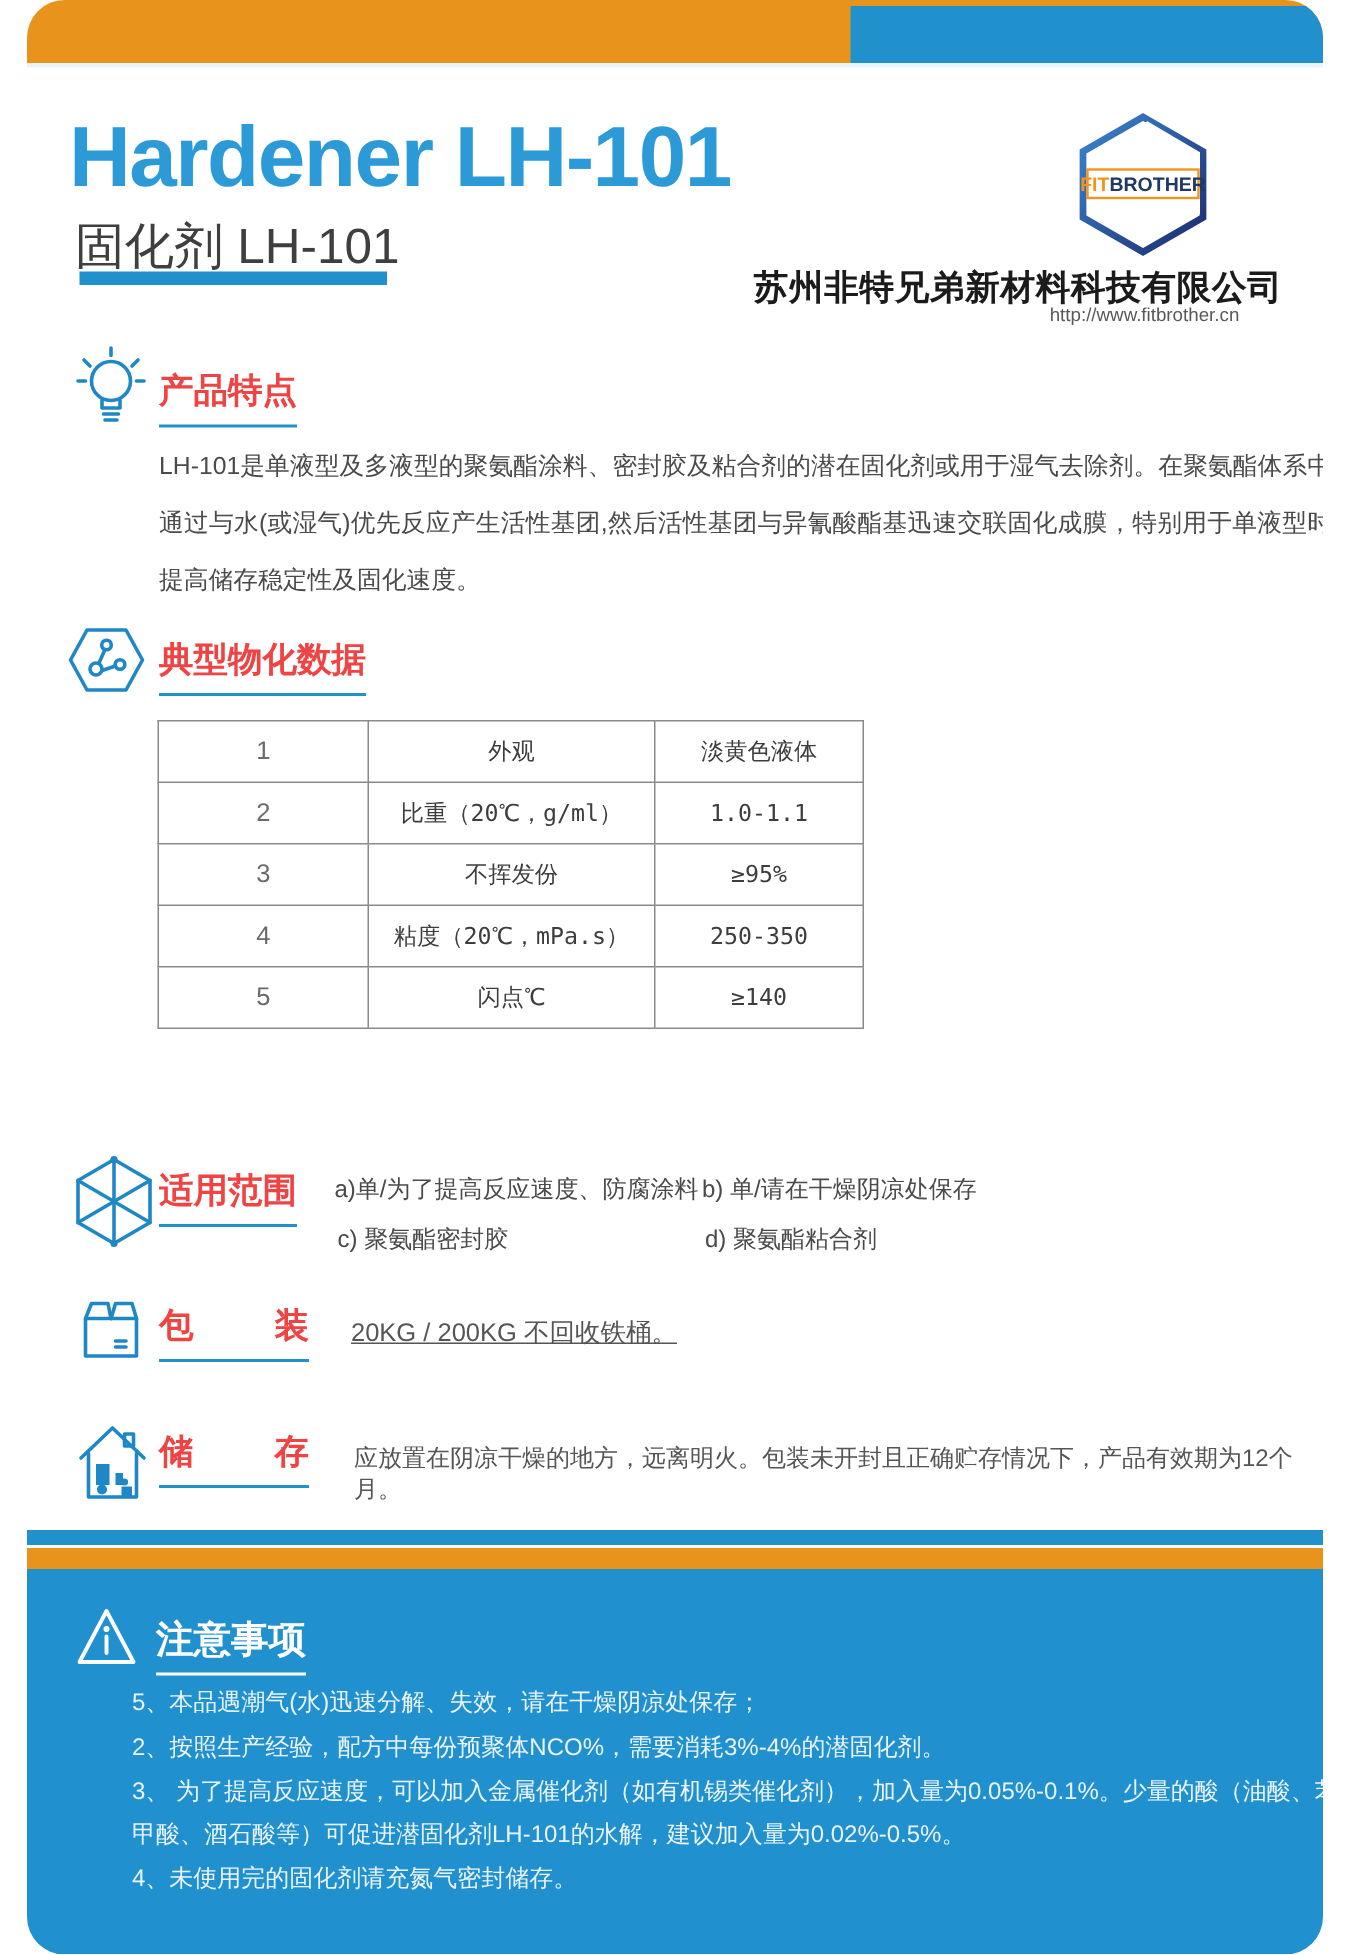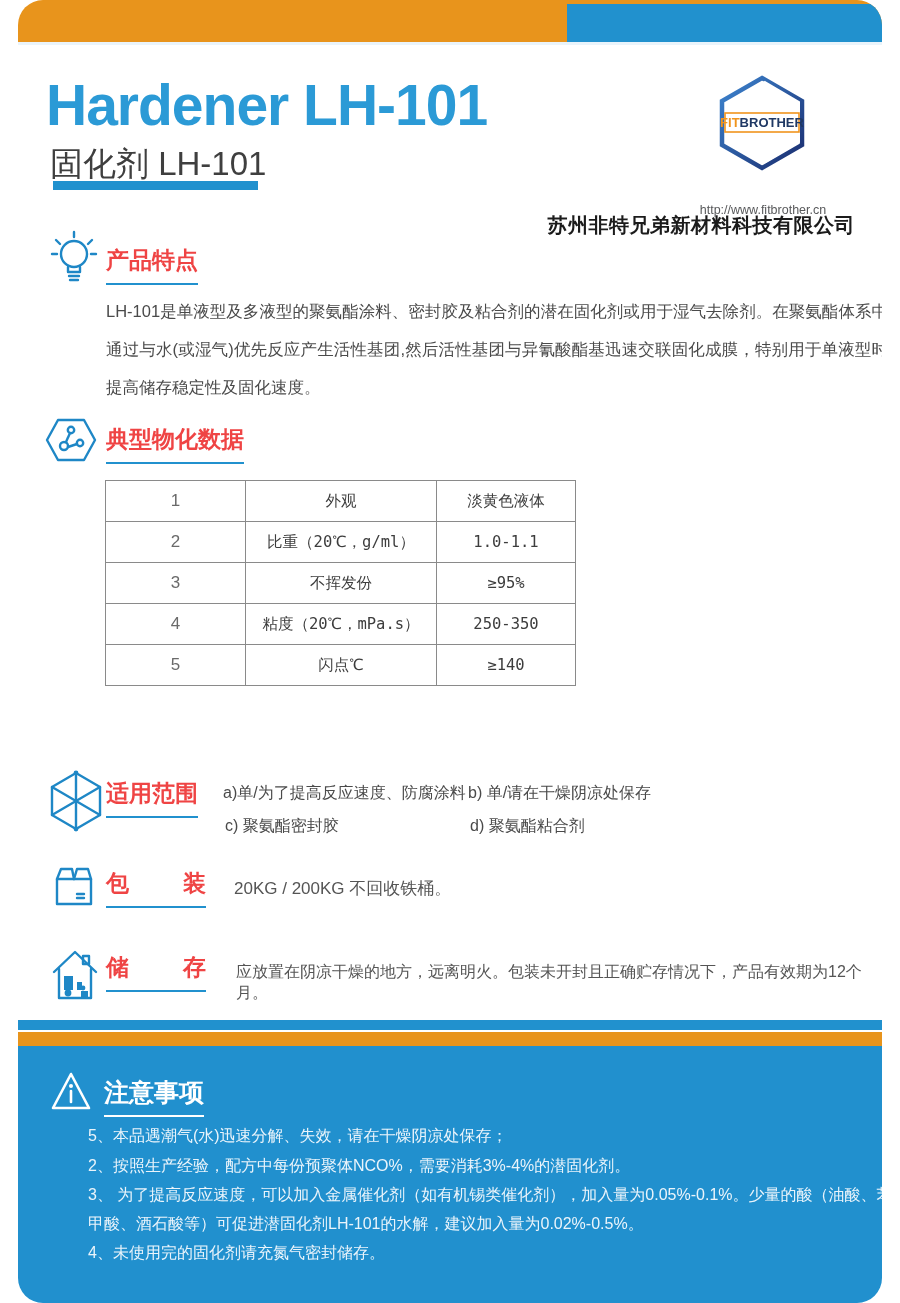--- a/index.html
+++ b/index.html
@@ -14,22 +14,22 @@
   .top-blue   { position:absolute; left:549px; top:4px; width:351px; height:38px; background:#2191CE; }
   .top-underglow { position:absolute; left:0; top:42px; width:900px; height:3px; background:#eaf4fb; }
 
   
   .title-en { position:absolute; left:28px; top:72px; font-size:57px; font-weight:bold;
               color:#2B9AD6; letter-spacing:-1px; }
   .title-zh { position:absolute; left:32px; top:142px; font-size:33px; color:#3f3f3f; }
   .title-bar { position:absolute; left:35px; top:181px; width:205px; height:9px; background:#2191CE; }
 
   .logo { position:absolute; left:688px; top:74px; width:112px; height:100px; }
-  .company { position:absolute; right:27px; top:176px; font-size:20px; font-weight:bold;
-             color:#1b1b1b; letter-spacing:0.5px; white-space:nowrap;margin-top:36px; }
+  .company { position:absolute; right:27px; top:176px; font-size:23px; font-weight:bold;
+             color:#1b1b1b; letter-spacing:0.5px; white-space:nowrap; }
   .website { position:absolute; left:655px; top:203px; width:180px; text-align:center;
              font-size:12.5px; color:#58595B; text-decoration:none; }
 
   
   .sec-title { position:absolute; font-size:23px; font-weight:bold; color:#ef4444;
                padding-bottom:7px; border-bottom:2px solid #2191CE; white-space:nowrap; }
   .sec-title.spread { width:100px; display:flex; justify-content:space-between; }
   .sec-icon { position:absolute; }
 
   
@@ -46,21 +46,21 @@
   table.phys col.c1 { width:140px; } table.phys col.c2 { width:191px; } table.phys col.c3 { width:139px; }
   table.phys td.num { color:#6a6a6a; font-size:17px; }
   table.phys td.item, table.phys td.val, table.phys th {
     font-family:"DejaVu Sans Mono","Liberation Mono",monospace; font-size:15.5px; color:#3d3d3d;
   }
 
   
   .scope-item { position:absolute; font-size:16px; color:#4a4a4a; white-space:nowrap; }
 
   
-  .pack-body  { position:absolute; left:216px; top:877px; font-size:17px; color:#555; }
+  .pack-body  { position:absolute; left:216px; top:877px; font-size:17px; color:#555;text-decoration:underline; }
   .store-body { position:absolute; left:218px; top:962px; width:650px; font-size:16px; color:#555; }
 
   
   .bot-blue-line { position:absolute; left:0; top:1020px; width:900px; height:10px; background:#2191CE; }
   .bot-orange    { position:absolute; left:0; top:1032px; width:900px; height:14px; background:#E8941C; }
   .bot-blue      { position:absolute; left:0; top:1046px; width:900px; height:257px; background:#2190CE; }
   .notice-title  { position:absolute; left:86px; top:1076px; font-size:25px; font-weight:bold;
                    color:#ffffff; padding-bottom:6px; border-bottom:2px solid #ffffff; }
   .notice-icon   { position:absolute; left:33px; top:1070px; }
   .notice-list   { position:absolute; left:70px; top:1122px; width:810px; list-style:none; }

